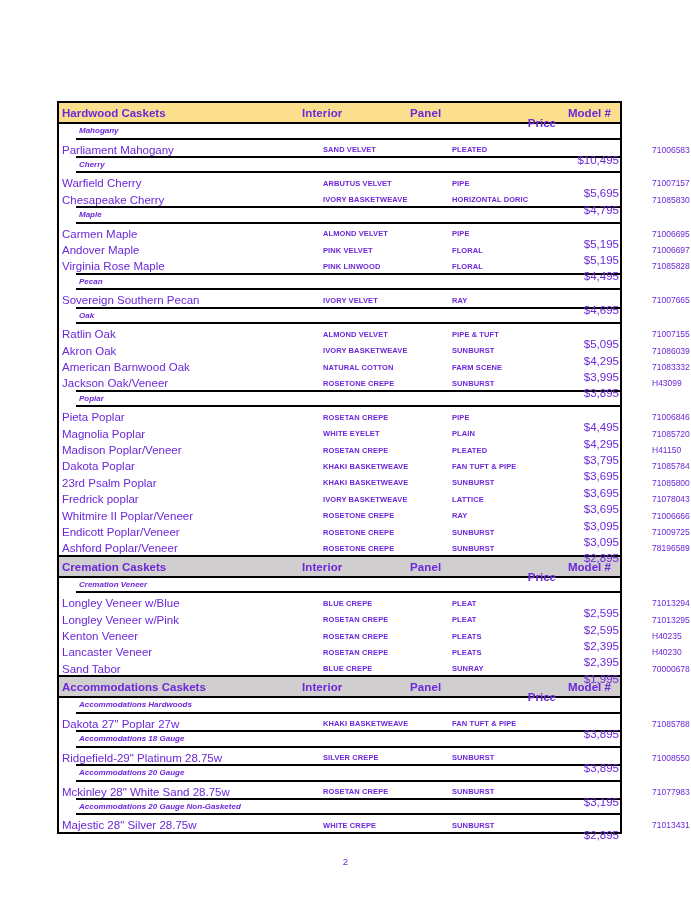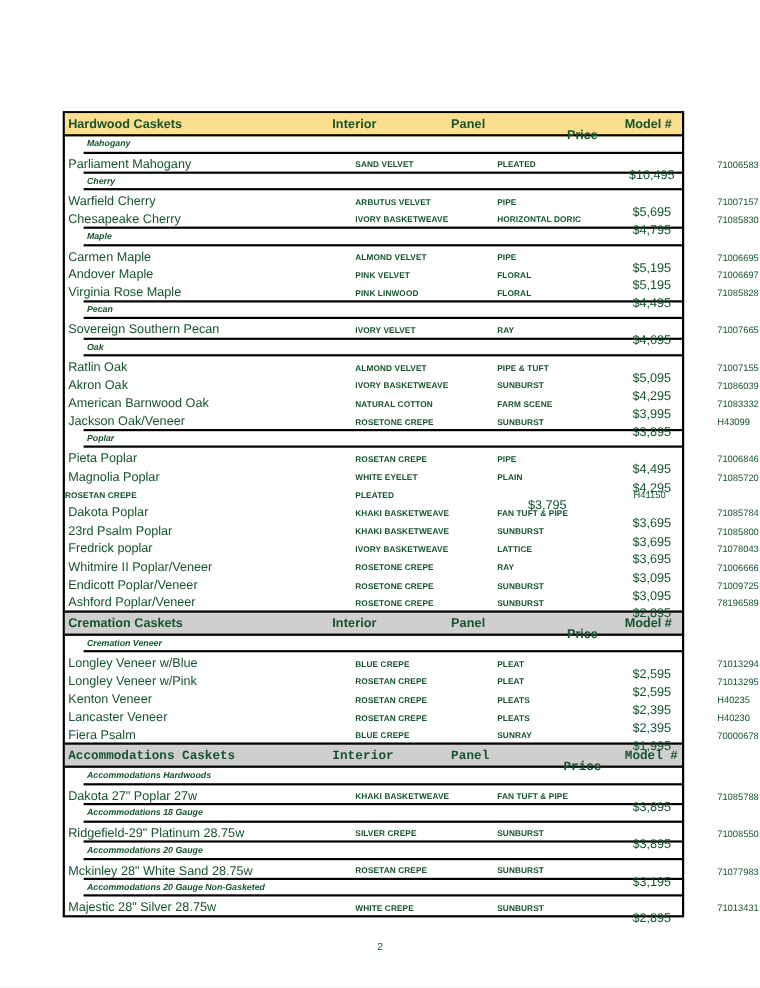--- a/index.html
+++ b/index.html
@@ -1,18 +1,18 @@
 <!DOCTYPE html>
 <html><head>
 <meta charset="utf-8">
 <style>
   html,body { margin:0; padding:0; background:#e9e9e9; }
   .page {
     position:relative; width:691px; height:898px; background:#ffffff;
-    font-family:"Liberation Sans", sans-serif; color:#14532d; overflow:hidden;
+    font-family:"Liberation Sans", sans-serif; color:#6d28d9; overflow:hidden;
     margin:0 auto;
   }
   .doc {
     position:absolute; left:57px; top:101px; width:565px;
     border:2px solid #000; box-sizing:border-box; background:#fff;
   }
   .row {
     display:grid;
     grid-template-columns:243px 108px 93px 55px 62px;
     align-items:center;
@@ -27,21 +27,21 @@
     font-size:8px; font-weight:bold; font-style:italic;
     padding-left:3px;
     margin-left:17px;
   }
   .product-row { height:16.4px;gap:21px; }
   .product-row + .band-row { border-top:2px solid #000; }
   .product-row + .header-row { border-top:2px solid #000; }
   .cell { overflow:hidden; white-space:nowrap; }
   .c-name  { padding-left:3px; font-size:11.5px; }
   .c-interior, .c-panel { font-size:7.5px; font-weight:bold; letter-spacing:0.1px; }
-  .c-price { text-align:center; font-size:11.5px; padding-right:2px;margin-top:20px; }
+  .c-price { text-align:right; font-size:11.5px; padding-right:2px;margin-top:20px; }
   .c-model { font-size:8.5px; padding-left:10px; }
   .header-row .c-price { padding-right:2px; }
   .page-number {
     position:absolute; left:0; right:0; top:856px;
     text-align:center; font-size:9.5px;
   }
 </style>
 </head>
 <body>
 
@@ -145,20 +145,21 @@
         <div class="cell c-model">71006846</div>
       </div>
       <div class="row product-row">
         <div class="cell c-name">Magnolia Poplar</div>
         <div class="cell c-interior">WHITE EYELET</div>
         <div class="cell c-panel">PLAIN</div>
         <div class="cell c-price">$4,295</div>
         <div class="cell c-model">71085720</div>
       </div>
       <div class="row product-row">
+        <div class="cell c-name">Madison Poplar/Veneer</div>
         <div class="cell c-interior">ROSETAN CREPE</div>
         <div class="cell c-panel">PLEATED</div>
         <div class="cell c-price">$3,795</div>
         <div class="cell c-model">H41150</div>
       </div>
       <div class="row product-row">
         <div class="cell c-name">Dakota Poplar</div>
         <div class="cell c-interior">KHAKI BASKETWEAVE</div>
         <div class="cell c-panel">FAN TUFT &amp; PIPE</div>
         <div class="cell c-price">$3,695</div>
@@ -229,27 +230,27 @@
         <div class="cell c-model">H40235</div>
       </div>
       <div class="row product-row">
         <div class="cell c-name">Lancaster Veneer</div>
         <div class="cell c-interior">ROSETAN CREPE</div>
         <div class="cell c-panel">PLEATS</div>
         <div class="cell c-price">$2,395</div>
         <div class="cell c-model">H40230</div>
       </div>
       <div class="row product-row">
-        <div class="cell c-name">Fiera Psalm</div>
+        <div class="cell c-name">Sand Tabor</div>
         <div class="cell c-interior">BLUE CREPE</div>
         <div class="cell c-panel">SUNRAY</div>
         <div class="cell c-price">$1,995</div>
         <div class="cell c-model">70000678</div>
       </div>
-      <div class="row header-row" style="background: rgb(208, 206, 206); font-family: Liberation Mono, monospace;">
+      <div class="row header-row" style="background: rgb(208, 206, 206);">
         <div class="cell c-name">Accommodations Caskets</div>
         <div class="cell c-interior">Interior</div>
         <div class="cell c-panel">Panel</div>
         <div class="cell c-price">Price</div>
         <div class="cell c-model">Model #</div>
       </div>
       <div class="band-row">Accommodations Hardwoods</div>
       <div class="row product-row">
         <div class="cell c-name">Dakota 27" Poplar 27w</div>
         <div class="cell c-interior">KHAKI BASKETWEAVE</div>

